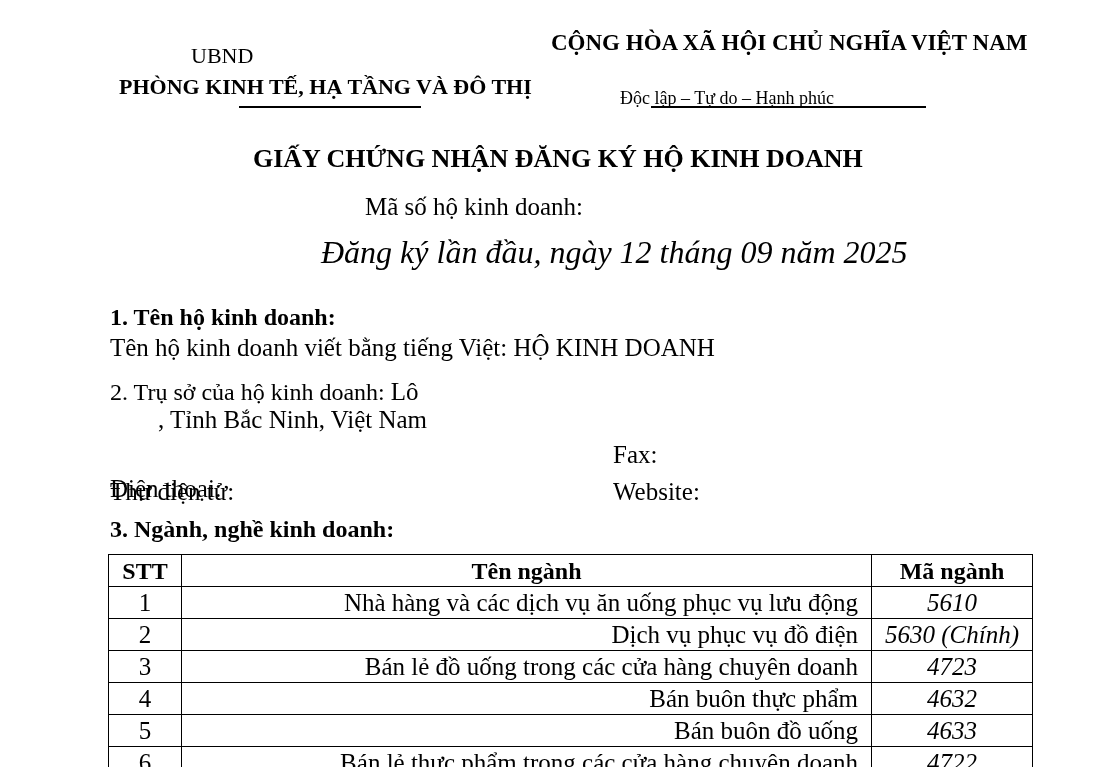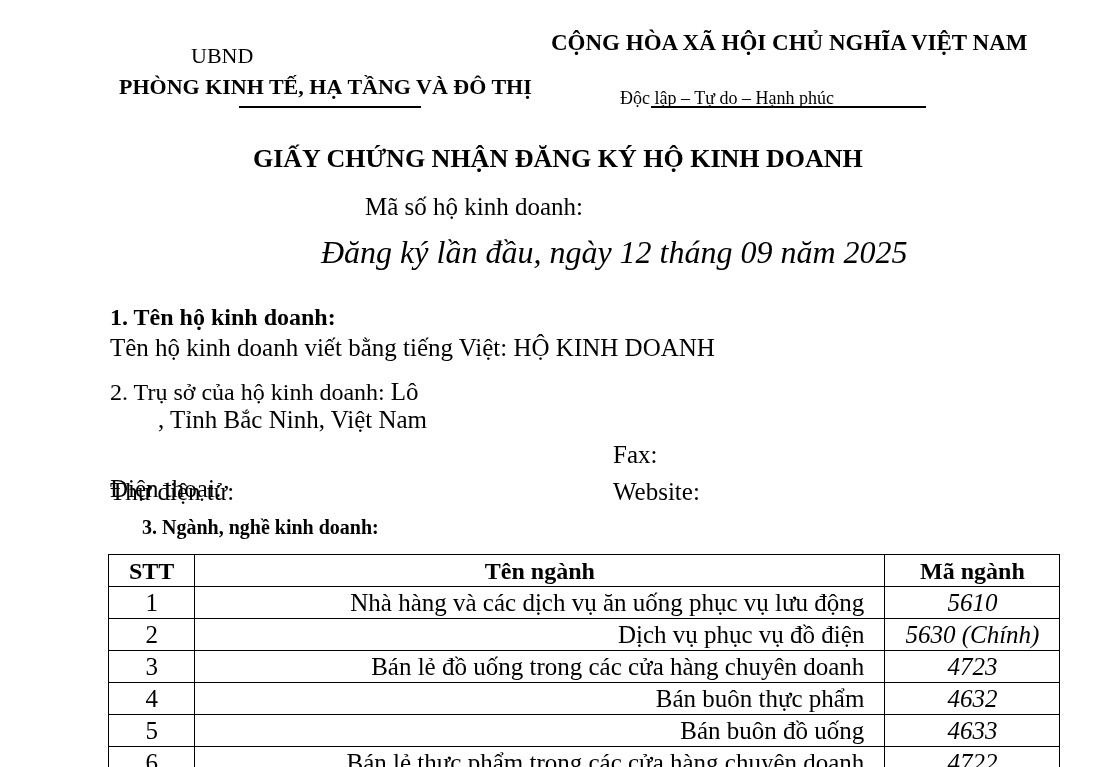--- a/index.html
+++ b/index.html
@@ -29,30 +29,30 @@
     #s1-line { left: 110px; top: 334px; font-size: 25px; }
 
     #s2-heading { left: 110px; top: 378px; font-size: 24px; }
     #s2-line2 { left: 158px; top: 406px; font-size: 25px; }
 
     #phone-row { left: 110px; top: 443px; font-size: 25px; margin-top: 32px; }
     #fax-row { left: 613px; top: 441px; font-size: 25px; }
     #email-row { left: 110px; top: 478px; font-size: 25px; }
     #web-row { left: 613px; top: 478px; font-size: 25px; }
 
-    #s3-heading { left: 110px; top: 516px; font-size: 20px; font-weight: bold; margin-left: 32px; }
+    #s3-heading { left: 110px; top: 516px; font-size: 24px; font-weight: bold; }
 
     
     #biz-table {
       position: absolute; left: 108px; top: 554px;
       border-collapse: collapse; table-layout: fixed;
       font-size: 25px;
     }
     #biz-table td, #biz-table th {
-      border: 1.5px solid #000; padding: 0 20px; height: 31px; line-height: 30px;
+      border: 1.5px solid #000; padding: 0 13px; height: 31px; line-height: 30px;
       white-space: nowrap; overflow: hidden;
     }
     #biz-table th { font-weight: bold; font-size: 24px; text-align: center; }
     #biz-table td.stt { text-align: center; }
     #biz-table td.name { text-align: right; margin-top: 36px; }
     #biz-table td.code { text-align: center; font-style: italic; }
     col.c1 { width: 73px; }
     col.c2 { width: 690px; }
     col.c3 { width: 148px; }
   </style>

